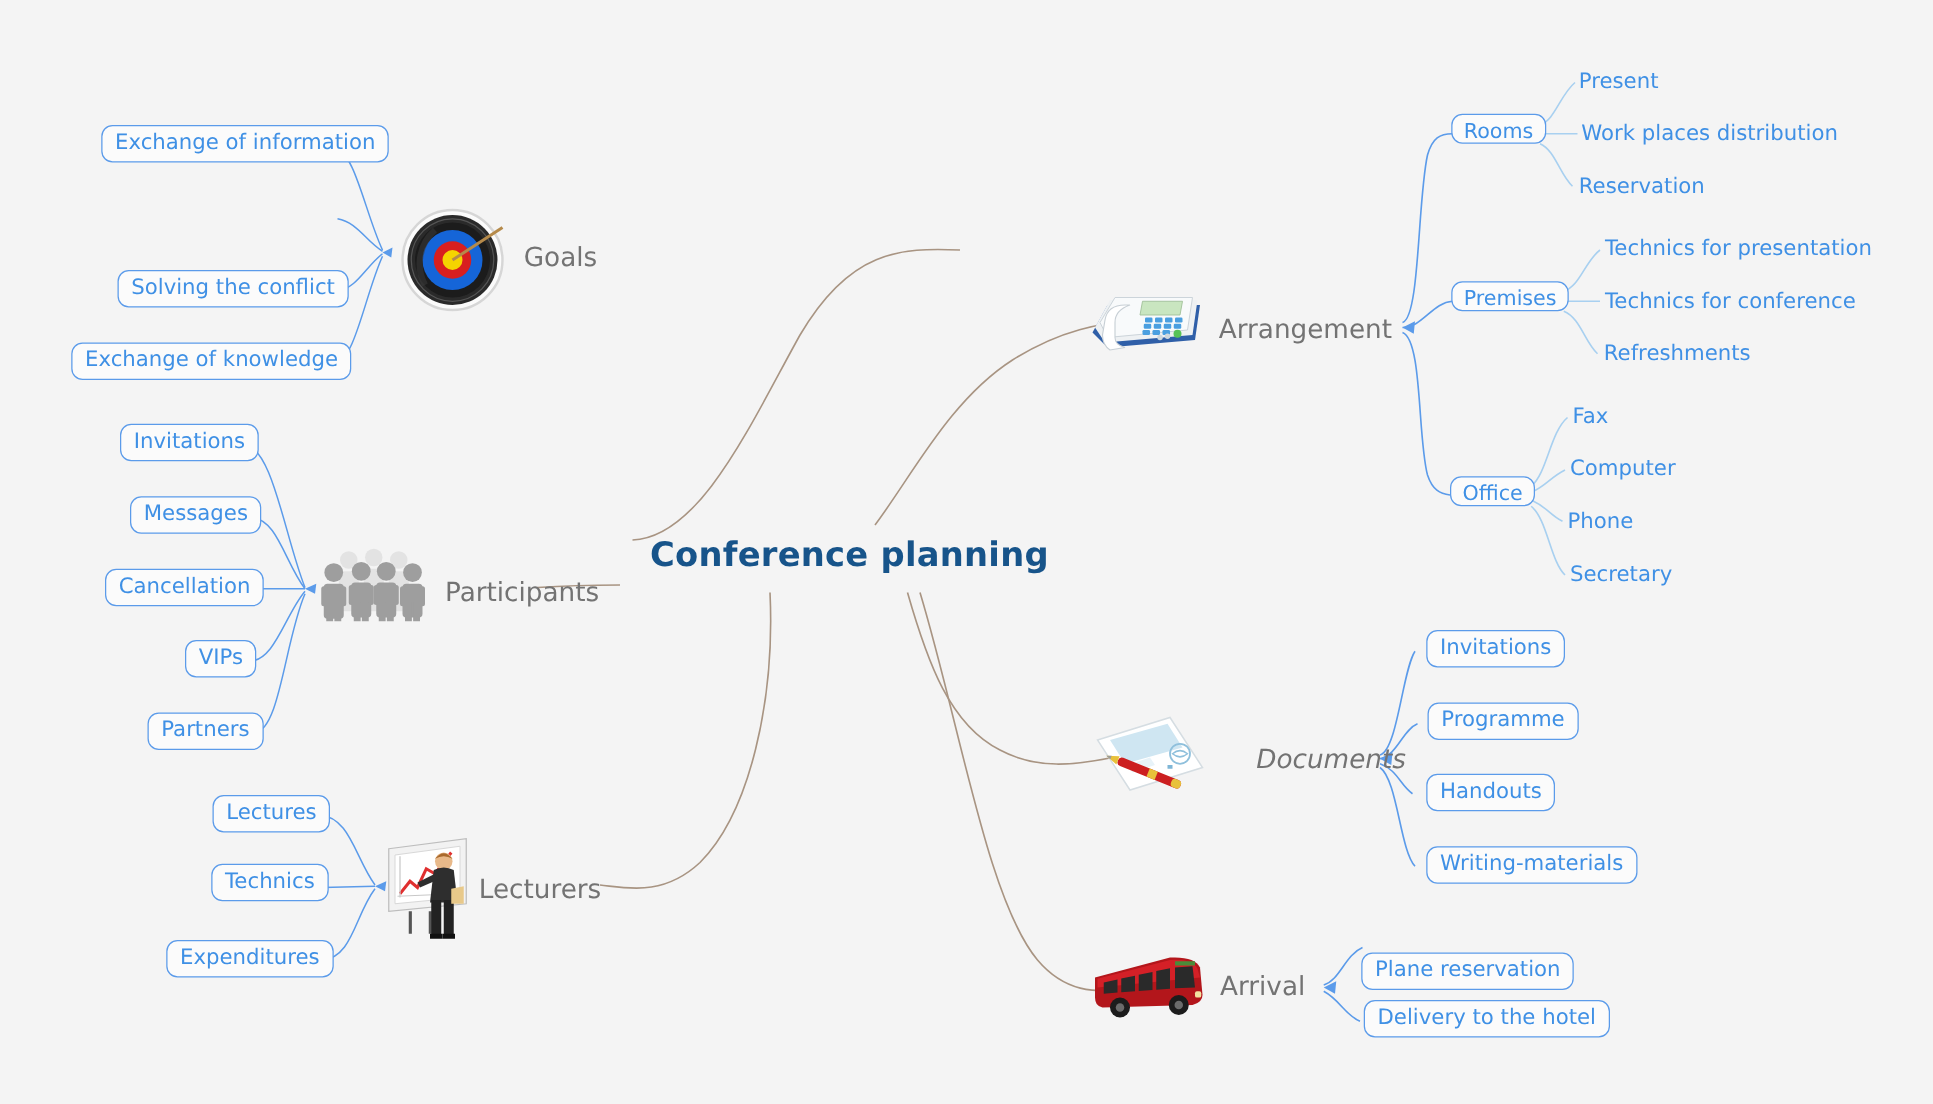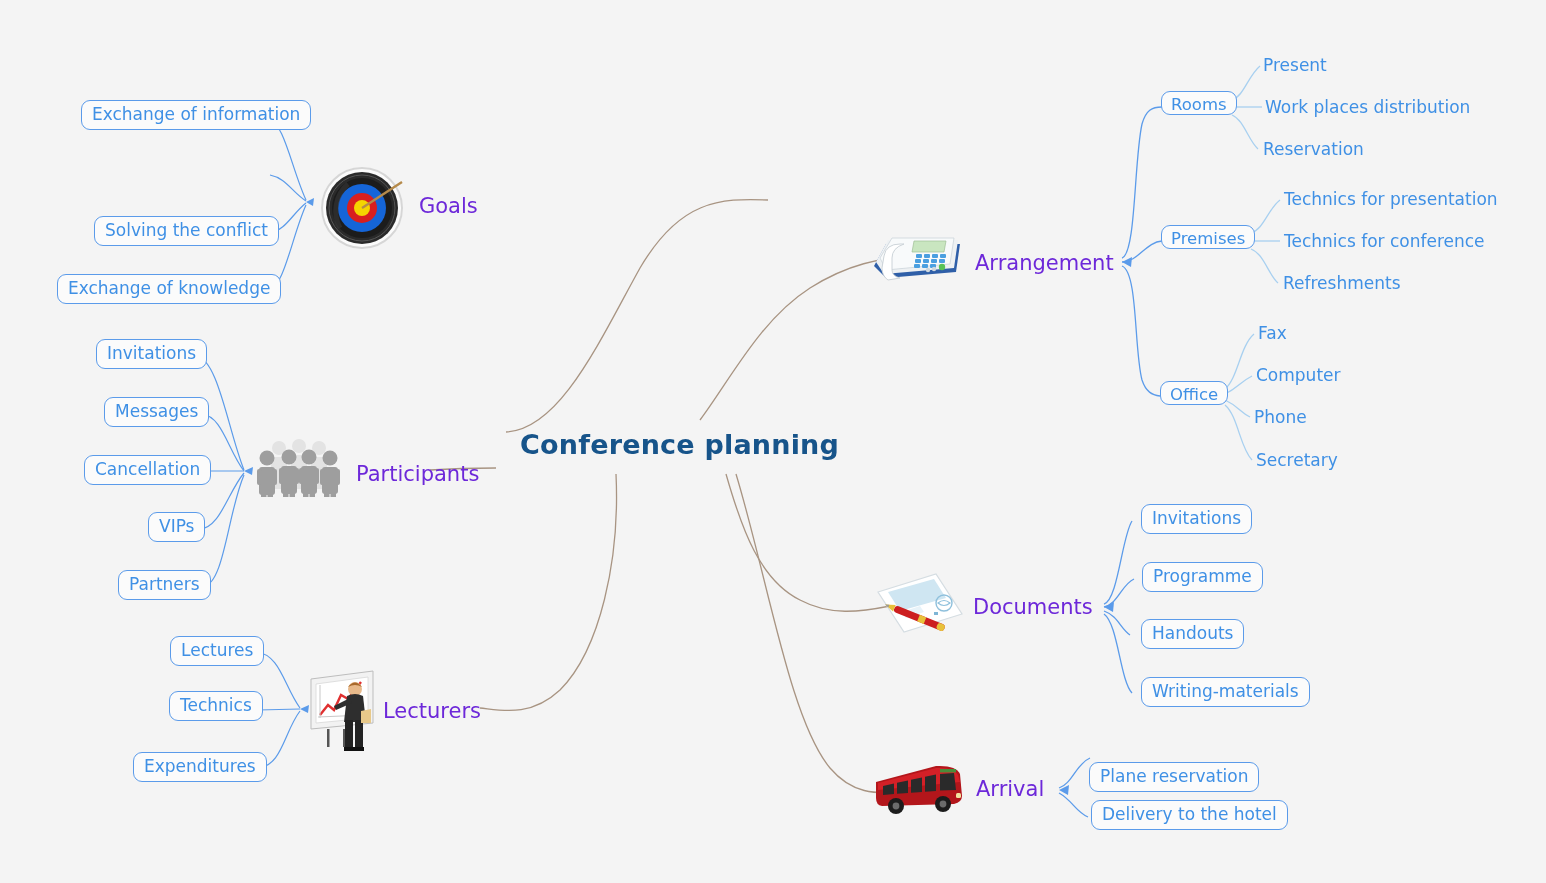--- a/index.html
+++ b/index.html
@@ -31,21 +31,21 @@
   .central {
     font-family: "DejaVu Sans", sans-serif;
     font-weight: bold;
     font-size: 27px;
     color: #17548a;
     letter-spacing: 0.2px;
   }
   
   .branch-label {
     font-size: 21px;
-    color: #6d28d9;
+    color: #737373;
     font-family: "DejaVu Sans", sans-serif;
   }
   
   .box {
     display: inline-block;
     border: 1.4px solid #5b9bea;
     border-radius: 9px;
     background: #fbfbfb;
     color: #3f90e5;
     font-size: 17px;
@@ -291,21 +291,21 @@
       <ellipse cx="73" cy="42" rx="8" ry="8" fill="#1c1c1c"></ellipse>
       <ellipse cx="73" cy="42" rx="3.4" ry="3.4" fill="#6b6b6b"></ellipse>
       <rect x="86" y="31" width="5" height="5" rx="1.5" fill="#f2e3a0"></rect>
     </svg>
   </div>
 
   <div class="node branch-label" style="left:419px; top:194px;">Goals</div>
   <div class="node branch-label" style="left:356px; top:462px;">Participants</div>
   <div class="node branch-label" style="left:383px; top:699px;">Lecturers</div>
   <div class="node branch-label" style="left:975px; top:251px;">Arrangement</div>
-  <div class="node branch-label" style="left:973px; top:595px;">Documents</div>
+  <div class="node branch-label" style="left:1005px; top:595px;font-style:italic;">Documents</div>
   <div class="node branch-label" style="left:976px; top:777px;">Arrival</div>
 
   <div class="node" style="left:38px; top:100px;margin-left:43px;">
     <span class="box">Exchange of information</span>
   </div>
   <div class="node" style="left:94px; top:216px;">
     <span class="box">Solving the conflict</span>
   </div>
   <div class="node" style="left:57px; top:274px;">
     <span class="box">Exchange of knowledge</span>

